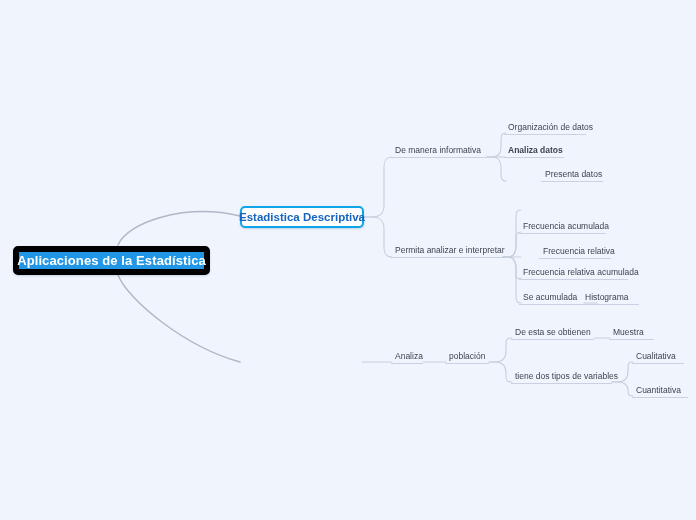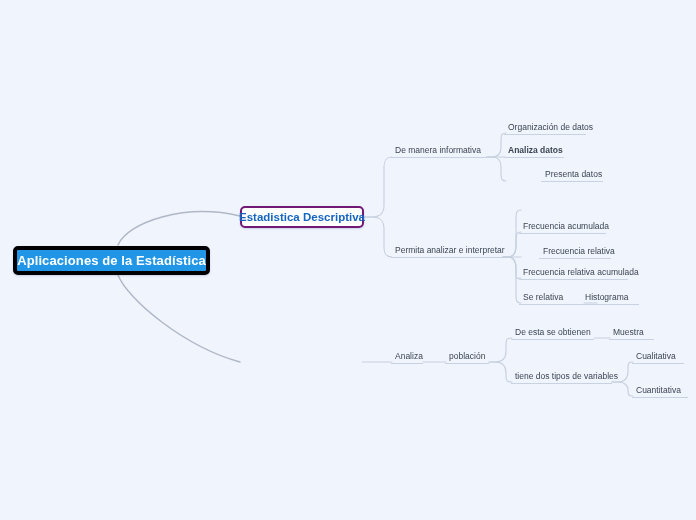--- a/index.html
+++ b/index.html
@@ -22,38 +22,38 @@
     position: absolute;
     top: 0; left: 0;
     width: 696px; height: 520px;
     pointer-events: none;
   }
 
   
   .node-root {
     position: absolute;
     background: #2196e6;
-    border: 4px solid #000000;
+    border: 6px solid #000000;
     border-radius: 5px;
     color: #ffffff;
     font-size: 13px;
     font-weight: bold;
     letter-spacing: 0.1px;
     display: flex;
     align-items: center;
     justify-content: center;
     box-shadow: 0 1px 2px rgba(40,80,140,0.22);
     white-space: nowrap;
   }
 
   
   .node-l2 {
     position: absolute;
     background: #ffffff;
-    border: 2px solid #701a75;
+    border: 2px solid #0ea5e9;
     border-radius: 5px;
     color: #1565c0;
     font-size: 11.5px;
     font-weight: bold;
     display: flex;
     align-items: center;
     justify-content: center;
     box-shadow: 0 1px 2px rgba(40,80,140,0.20);
     white-space: nowrap;
   }
@@ -153,21 +153,21 @@
 
   <div class="node-line" style="left:519px; top:247px; width:72px; height:12px;margin-left:20px;">
     <span>Frecuencia relativa</span>
   </div>
 
   <div class="node-line" style="left:519px; top:268px; width:109px; height:12px;">
     <span>Frecuencia relativa acumulada</span>
   </div>
 
   <div class="node-line" style="left:519px; top:293px; width:65px; height:12px;">
-    <span>Se relativa</span>
+    <span>Se acumulada</span>
   </div>
 
   <div class="node-line" style="left:581px; top:293px; width:58px; height:12px;">
     <span>Histograma</span>
   </div>
 
   <div class="node-line" style="left:391px; top:352px; width:32px; height:12px;">
     <span>Analiza</span>
   </div>
 

